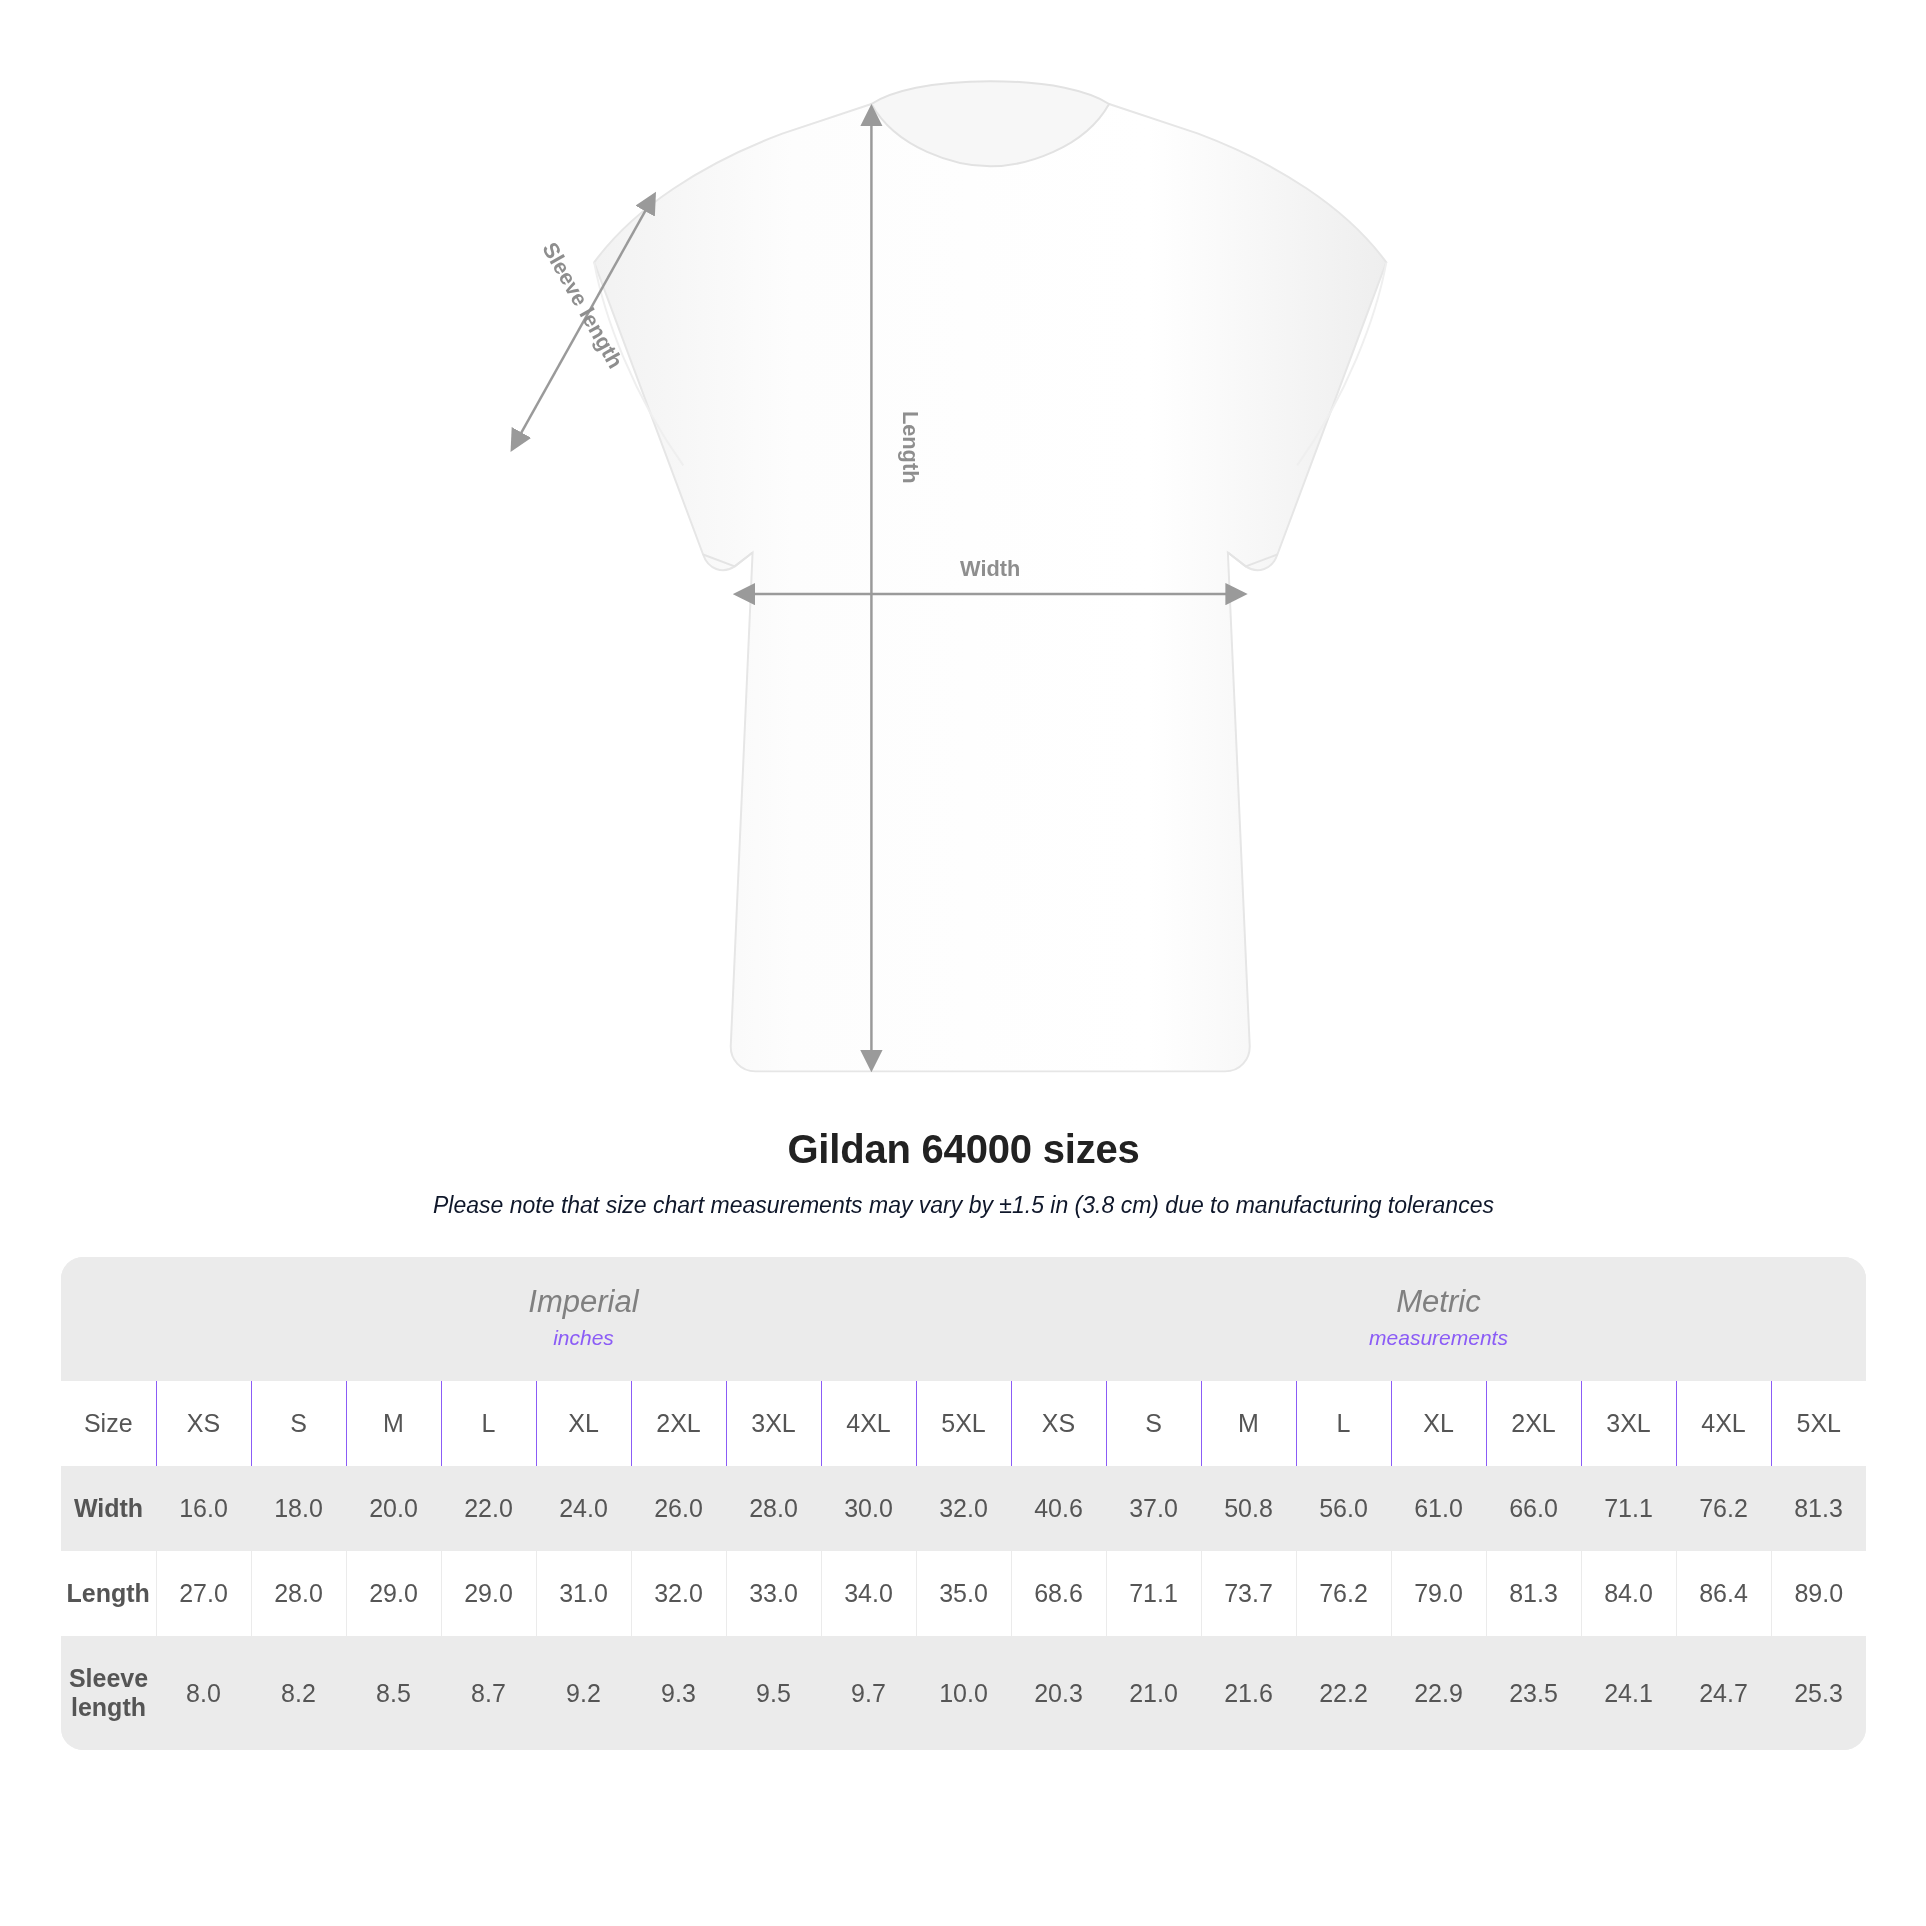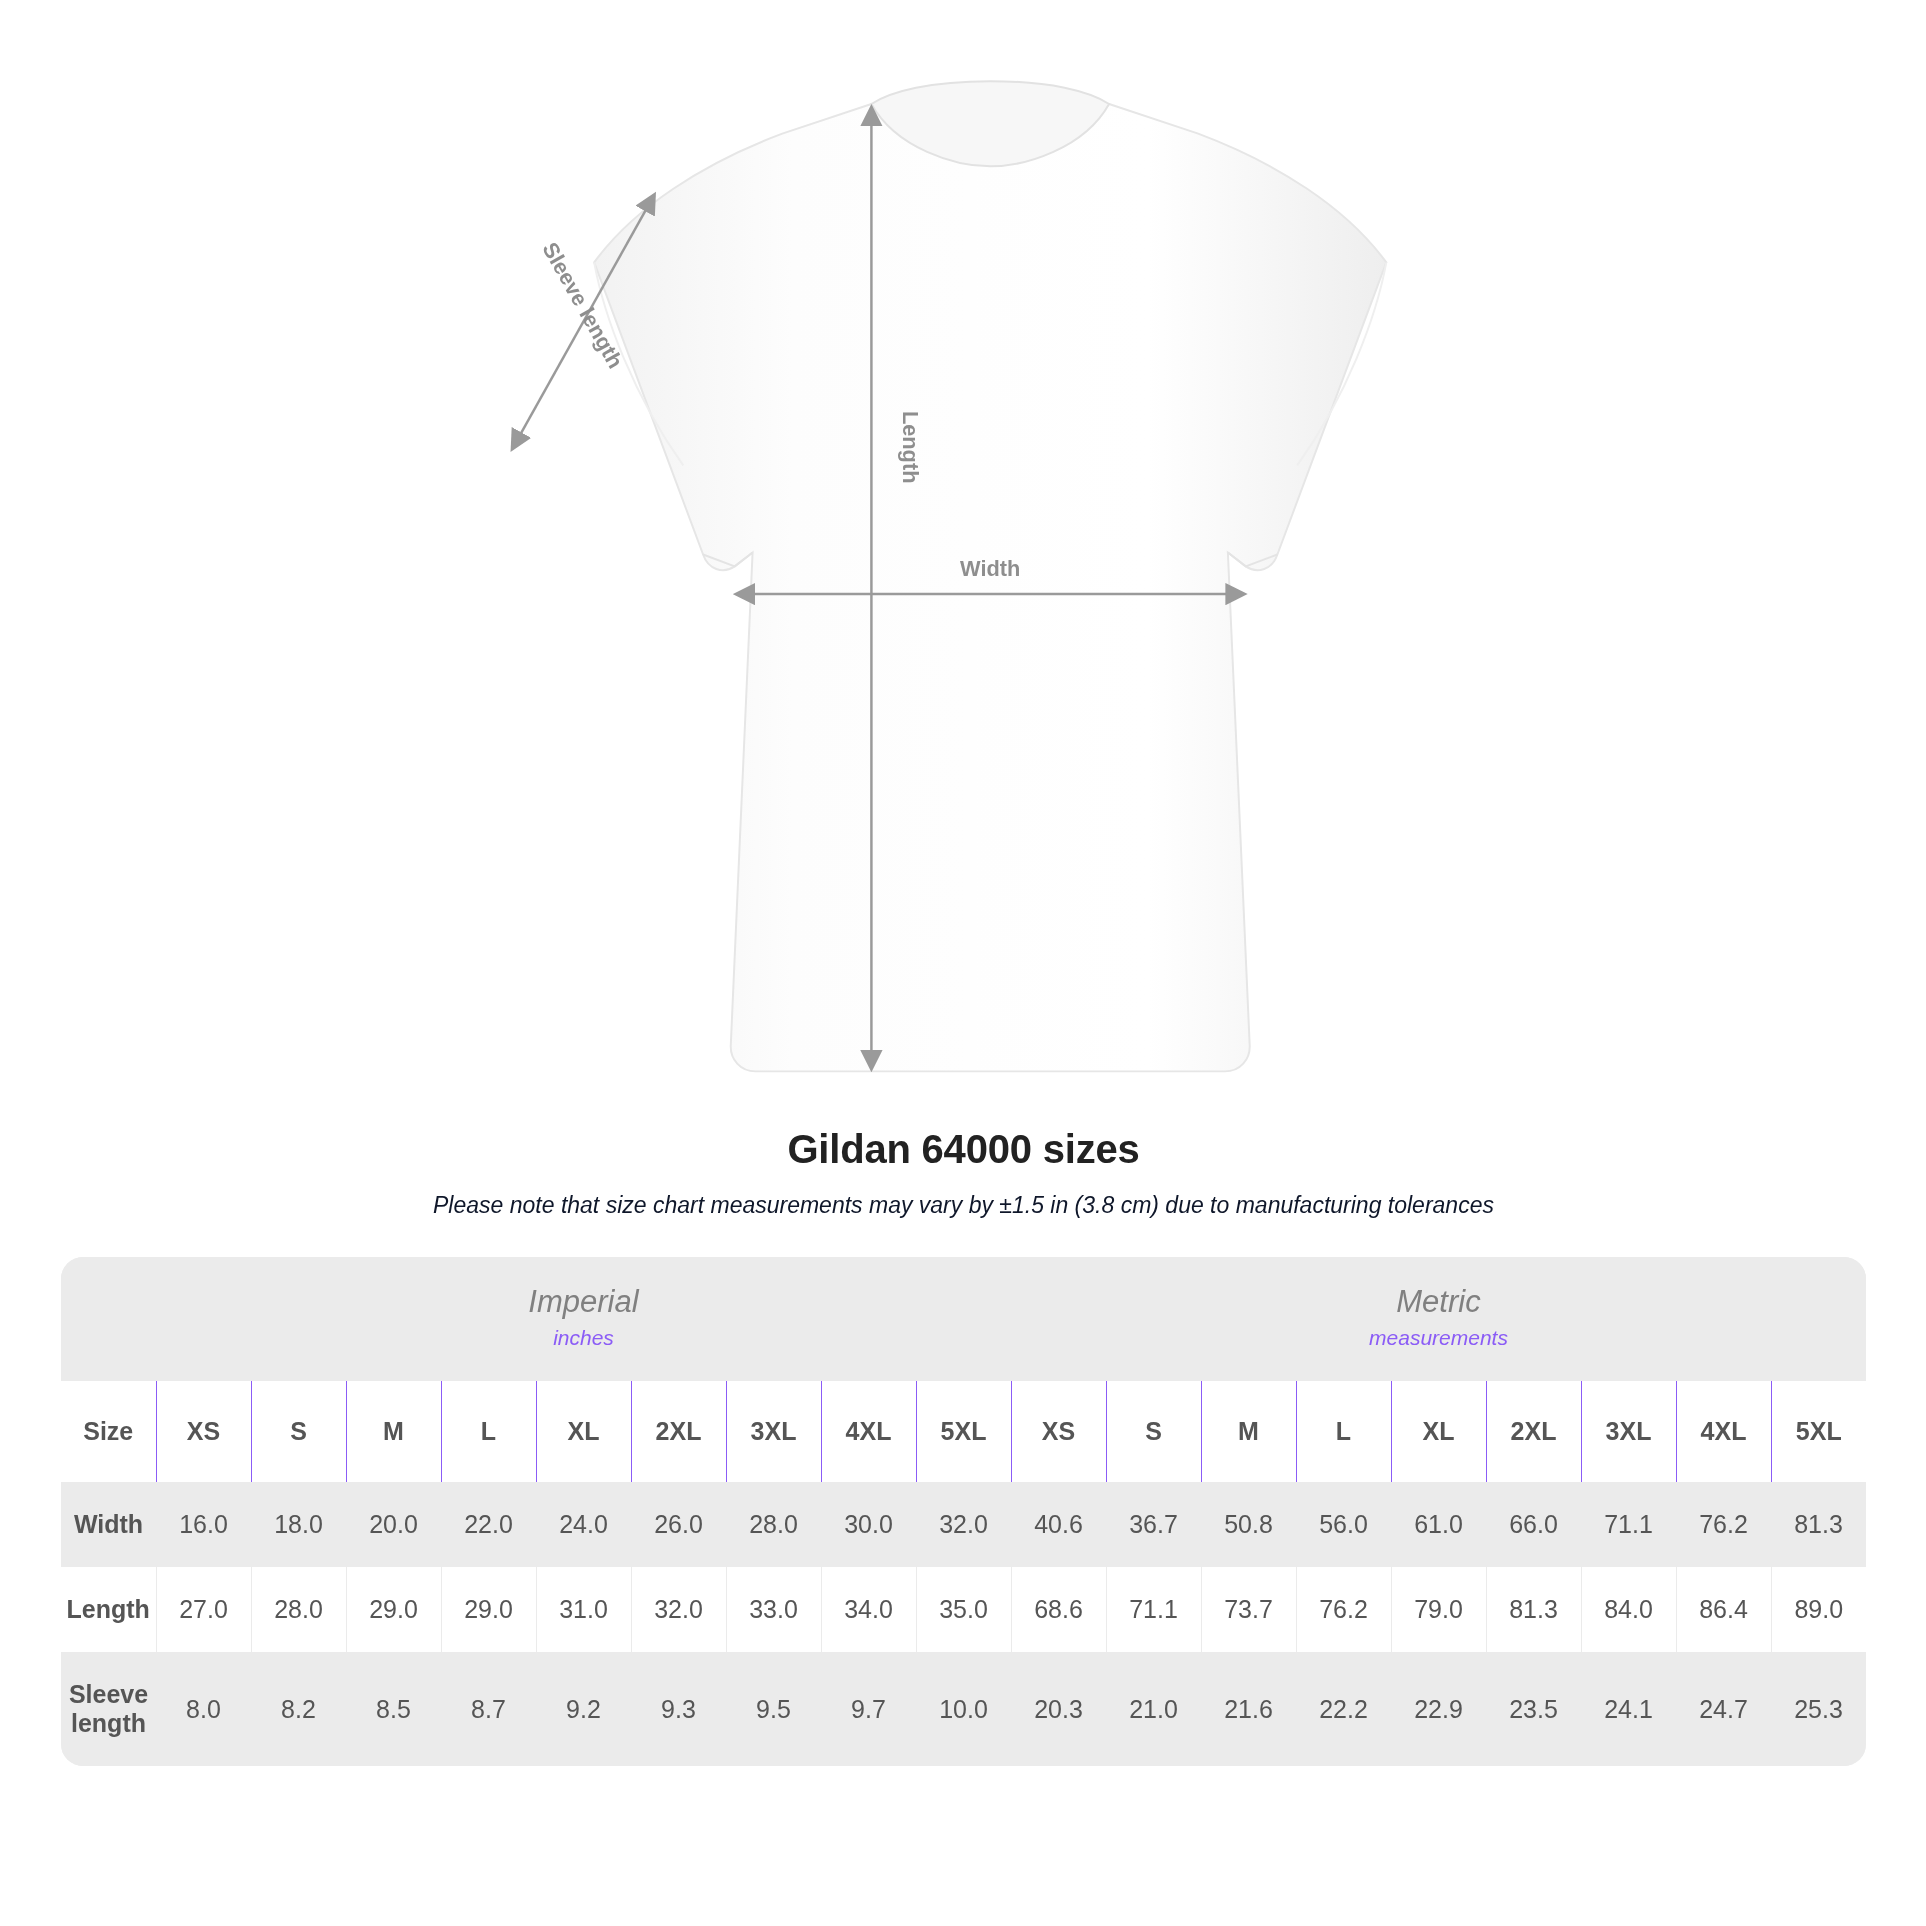--- a/index.html
+++ b/index.html
@@ -87,23 +87,23 @@
     color: #808080;
     line-height: 1.25;
   }
   .unit-sub {
     font-size: 21px;
     font-style: italic;
     color: #8b5cf6;
     line-height: 1.5;
   }
   .size-row th, .size-row td {
-    padding: 36px 0;
+    padding: 28px 0;
     background: #ffffff;
-    font-weight: bold;
+    font-weight: normal;
     color: #555555;
     font-size: 25px;
   }
   .size-row .rowhead {
     background: #ffffff;
   }
   .data-row td, .data-row th {
     padding: 28px 0;
   }
   .row-a td, .row-a th { background: #ebebeb; }
@@ -236,21 +236,21 @@
           <td class="cell">16.0</td>
           <td class="cell">18.0</td>
           <td class="cell">20.0</td>
           <td class="cell">22.0</td>
           <td class="cell">24.0</td>
           <td class="cell">26.0</td>
           <td class="cell">28.0</td>
           <td class="cell">30.0</td>
           <td class="cell">32.0</td>
           <td class="cell">40.6</td>
-          <td class="cell">36.7</td>
+          <td class="cell">37.0</td>
           <td class="cell">50.8</td>
           <td class="cell">56.0</td>
           <td class="cell">61.0</td>
           <td class="cell">66.0</td>
           <td class="cell">71.1</td>
           <td class="cell">76.2</td>
           <td class="cell">81.3</td>
         </tr>
 
         <tr class="data-row row-b">

